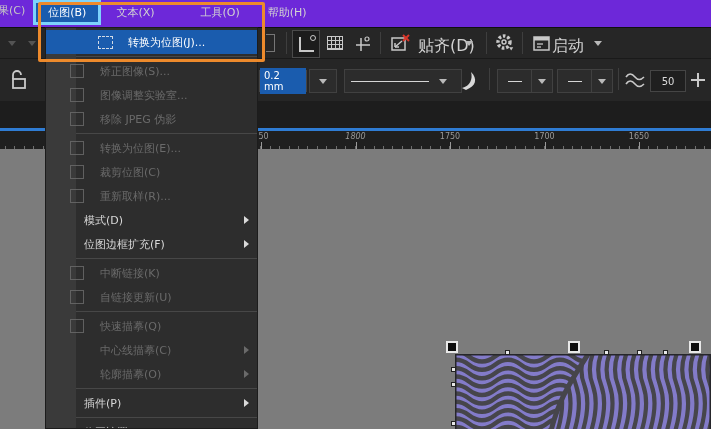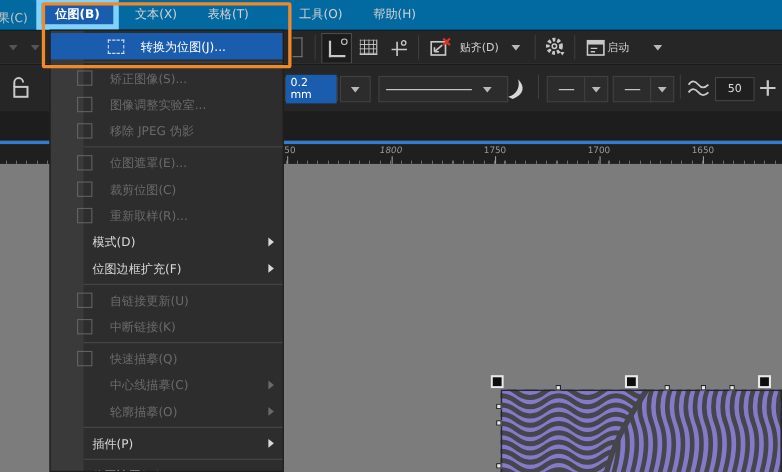--- a/index.html
+++ b/index.html
@@ -3,42 +3,42 @@
 <meta charset="utf-8">
 <style>
   html,body{margin:0;padding:0;}
   body{
     width:711px;height:429px;position:relative;overflow:hidden;
     background:#7c7c7c;
     font-family:"DejaVu Sans","Liberation Sans",sans-serif;
     -webkit-font-smoothing:antialiased;
   }
   
-  #menubar{position:absolute;left:0;top:0;width:711px;height:27px;background:#0369a1;
-    display:flex;align-items:flex-end;color:#d2d2d2;font-size:11px;border-bottom:1px solid #101010;z-index:5;}
+  #menubar{position:absolute;left:0;top:0;width:711px;height:27px;background:#6d28d9;
+    display:flex;align-items:flex-start;color:#d2d2d2;font-size:11px;border-bottom:1px solid #101010;z-index:5;}
   .mb-item{padding:3px 13px;margin-right:2px;white-space:nowrap;}
-  .mb-item.active{background:#1a5cae;color:#fff;border:5px solid #7dd3fc;padding:2px 12px;font-weight:bold;}
+  .mb-item.active{background:#1a5cae;color:#fff;border:3px solid #7dd3fc;padding:2px 12px;}
   #mb-partial{margin-left:-10px;padding:3px 8px;color:#c5c5c5;}
   #std-toolbar{position:absolute;left:0;top:28px;width:711px;height:30px;background:#262626;z-index:4;}
   #prop-bar{position:absolute;left:0;top:58px;width:711px;height:42px;background:#262626;border-top:1px solid #1a1a1a;z-index:4;}
   #doc-strip{position:absolute;left:0;top:100px;width:711px;height:28px;background:#1d1d1d;z-index:3;}
   #ruler-line{position:absolute;left:0;top:128px;width:711px;height:3px;z-index:3;}
   #ruler{position:absolute;left:0;top:131px;width:711px;height:18px;background:#1f1f1f;z-index:3;
     background-image:repeating-linear-gradient(90deg,#6e6e6e 0 1px,transparent 1px 9.45px);
     background-size:100% 3px;background-position:5px 100%;background-repeat:no-repeat;}
   .ruler-label{position:absolute;top:1px;transform:translateX(-50%);font-size:8px;color:#9a9a9a;}
   .ruler-tick{position:absolute;bottom:0;width:1px;height:7px;background:#9a9a9a;}
   #canvas{position:absolute;left:0;top:149px;width:711px;height:280px;background:#7c7c7c;z-index:1;}
 
   
   .sep{position:absolute;top:4px;width:1px;height:22px;background:#3e3e3e;}
   .tb-btn{position:absolute;top:2px;width:26px;height:26px;display:flex;align-items:center;justify-content:center;}
   .tb-btn.pressed{background:#1c1c1c;border:1px solid #4a4a4a;}
   .caret{width:0;height:0;border-left:4px solid transparent;border-right:4px solid transparent;border-top:5px solid #b9b9b9;display:inline-block;}
-  .tb-label{position:absolute;top:8px;font-size:10px;color:#d2d2d2;white-space:nowrap;}
+  .tb-label{position:absolute;top:8px;font-size:16px;color:#d2d2d2;white-space:nowrap;}
   .licon{width:13px;height:13px;border-left:2px solid #c8c8c8;border-bottom:2px solid #c8c8c8;position:relative;}
   .licon::after{content:"";position:absolute;right:-2px;top:-2px;width:4px;height:4px;border:1px solid #c8c8c8;border-radius:50%;}
   .gridicon{width:15px;height:13px;
     background-image:linear-gradient(#c8c8c8 1px,transparent 1px),linear-gradient(90deg,#c8c8c8 1px,transparent 1px);
     background-size:4px 4px;border-right:1px solid #c8c8c8;border-bottom:1px solid #c8c8c8;}
   .half-icon{width:8px;height:16px;border:1px solid #8a8a8a;border-left:none;opacity:.8;}
   .faint{opacity:.32;}
   
   .field{position:absolute;height:20px;background:#1f1f1f;border:1px solid #454545;display:flex;align-items:center;font-size:10px;color:#dcdcdc;}
   .sel-blue{background:#1a5cae;color:#fff;padding:2px 4px;}
@@ -69,21 +69,20 @@
   .node-dot{position:absolute;width:5px;height:5px;background:#e8e8e8;border:1px solid #222;box-sizing:border-box;}
 </style>
 </head>
 <body>
 
 <div id="menubar">
   <span id="mb-partial">果(C)</span>
   <span id="menubar-items" style="display:flex;align-items:center;">
       <span class="mb-item active">位图(B)</span>
       <span class="mb-item">文本(X)</span>
-      <span class="mb-item">表格(T)</span>
       <span class="mb-item" style="margin-left: 18px;">工具(O)</span>
       <span class="mb-item">帮助(H)</span>
     </span>
 </div>
 
 <div id="std-toolbar">
   <span class="caret faint" style="position:absolute;left:8px;top:13px;"></span>
   <span class="caret faint" style="position:absolute;left:28px;top:13px;"></span>
   <div style="position:absolute;left:266px;top:6px;">
       <div class="half-icon"></div>
@@ -301,21 +300,21 @@
       </span>
       <span class="mi-label">移除 JPEG 伪影</span>
     </div>
     <div class="menu-sep">
       <i></i>
     </div>
     <div class="menu-item disabled">
       <span class="mi-icon">
         <span class="mi-box"></span>
       </span>
-      <span class="mi-label">位图遮罩(E)...</span>
+      <span class="mi-label">转换为位图(E)...</span>
     </div>
     <div class="menu-item disabled">
       <span class="mi-icon">
         <span class="mi-box"></span>
       </span>
       <span class="mi-label">裁剪位图(C)</span>
     </div>
     <div class="menu-item disabled">
       <span class="mi-icon">
         <span class="mi-box"></span>
@@ -332,28 +331,28 @@
       <span class="mi-label">位图边框扩充(F)</span>
       <span class="mi-arrow"></span>
     </div>
     <div class="menu-sep">
       <i></i>
     </div>
     <div class="menu-item disabled">
       <span class="mi-icon">
         <span class="mi-box"></span>
       </span>
+      <span class="mi-label">中断链接(K)</span>
+    </div>
+    <div class="menu-item disabled">
+      <span class="mi-icon">
+        <span class="mi-box"></span>
+      </span>
       <span class="mi-label">自链接更新(U)</span>
     </div>
-    <div class="menu-item disabled">
-      <span class="mi-icon">
-        <span class="mi-box"></span>
-      </span>
-      <span class="mi-label">中断链接(K)</span>
-    </div>
     <div class="menu-sep">
       <i></i>
     </div>
     <div class="menu-item disabled">
       <span class="mi-icon">
         <span class="mi-box"></span>
       </span>
       <span class="mi-label">快速描摹(Q)</span>
     </div>
     <div class="menu-item disabled">

